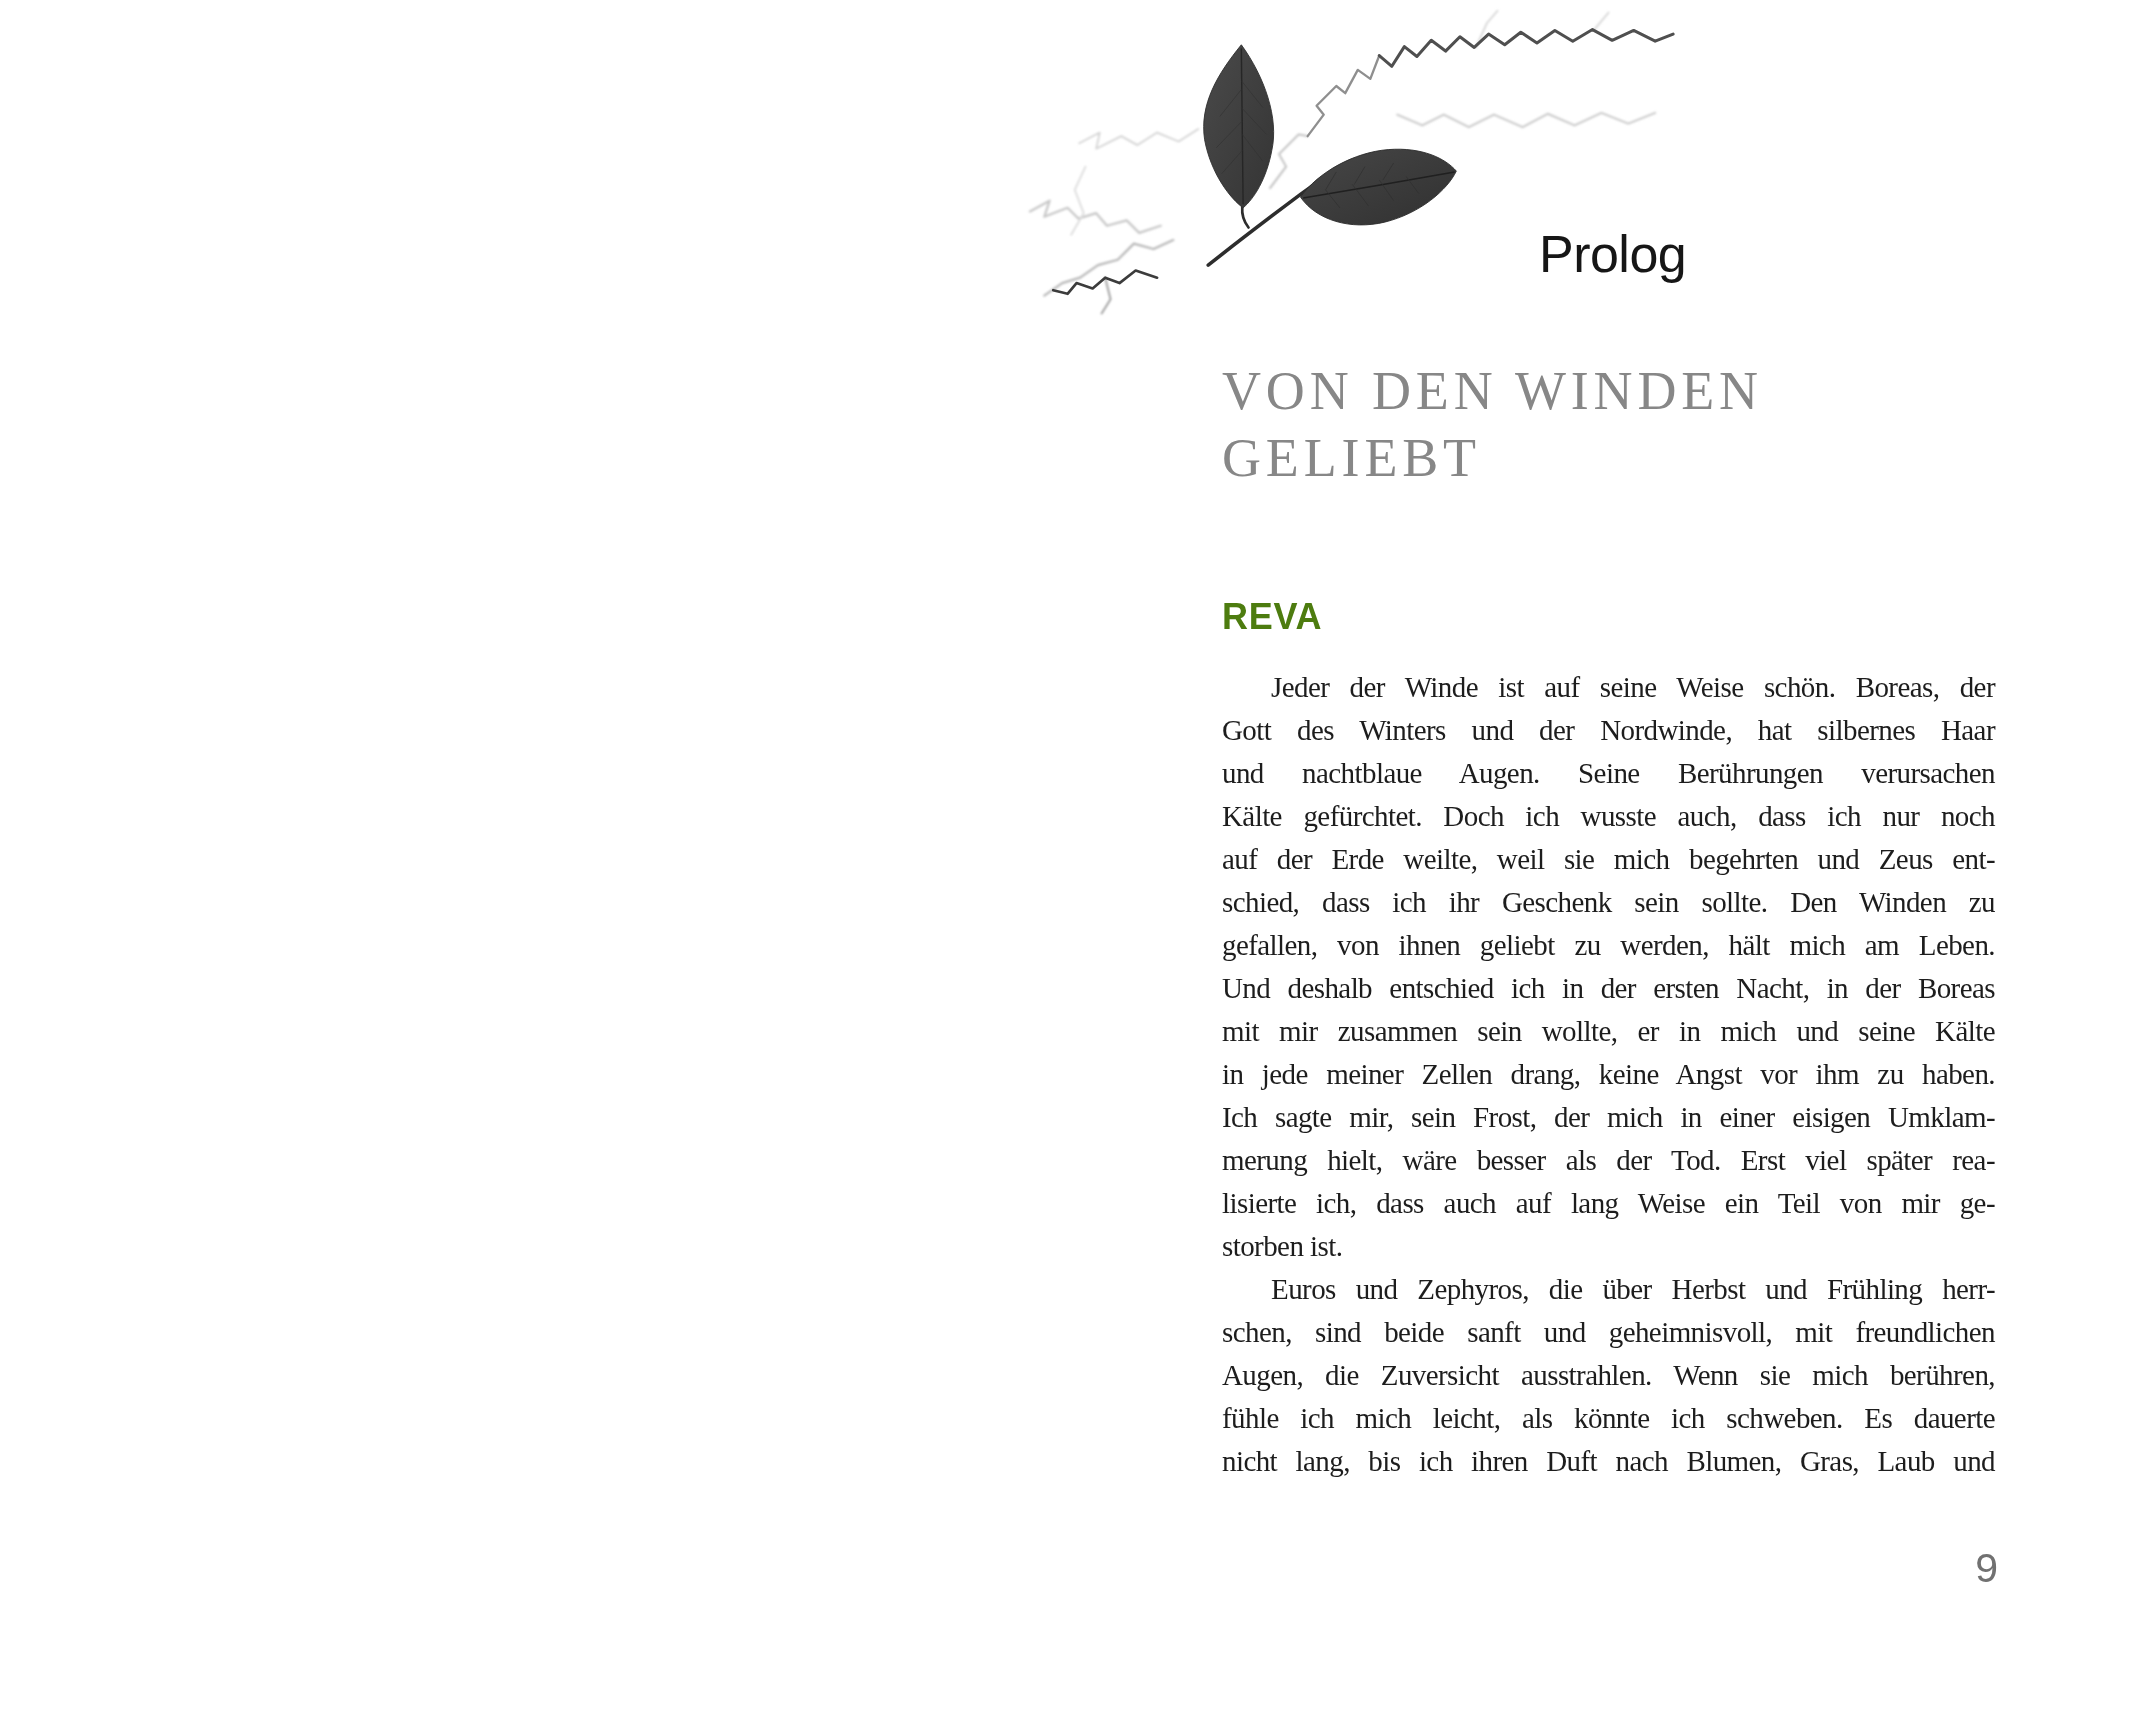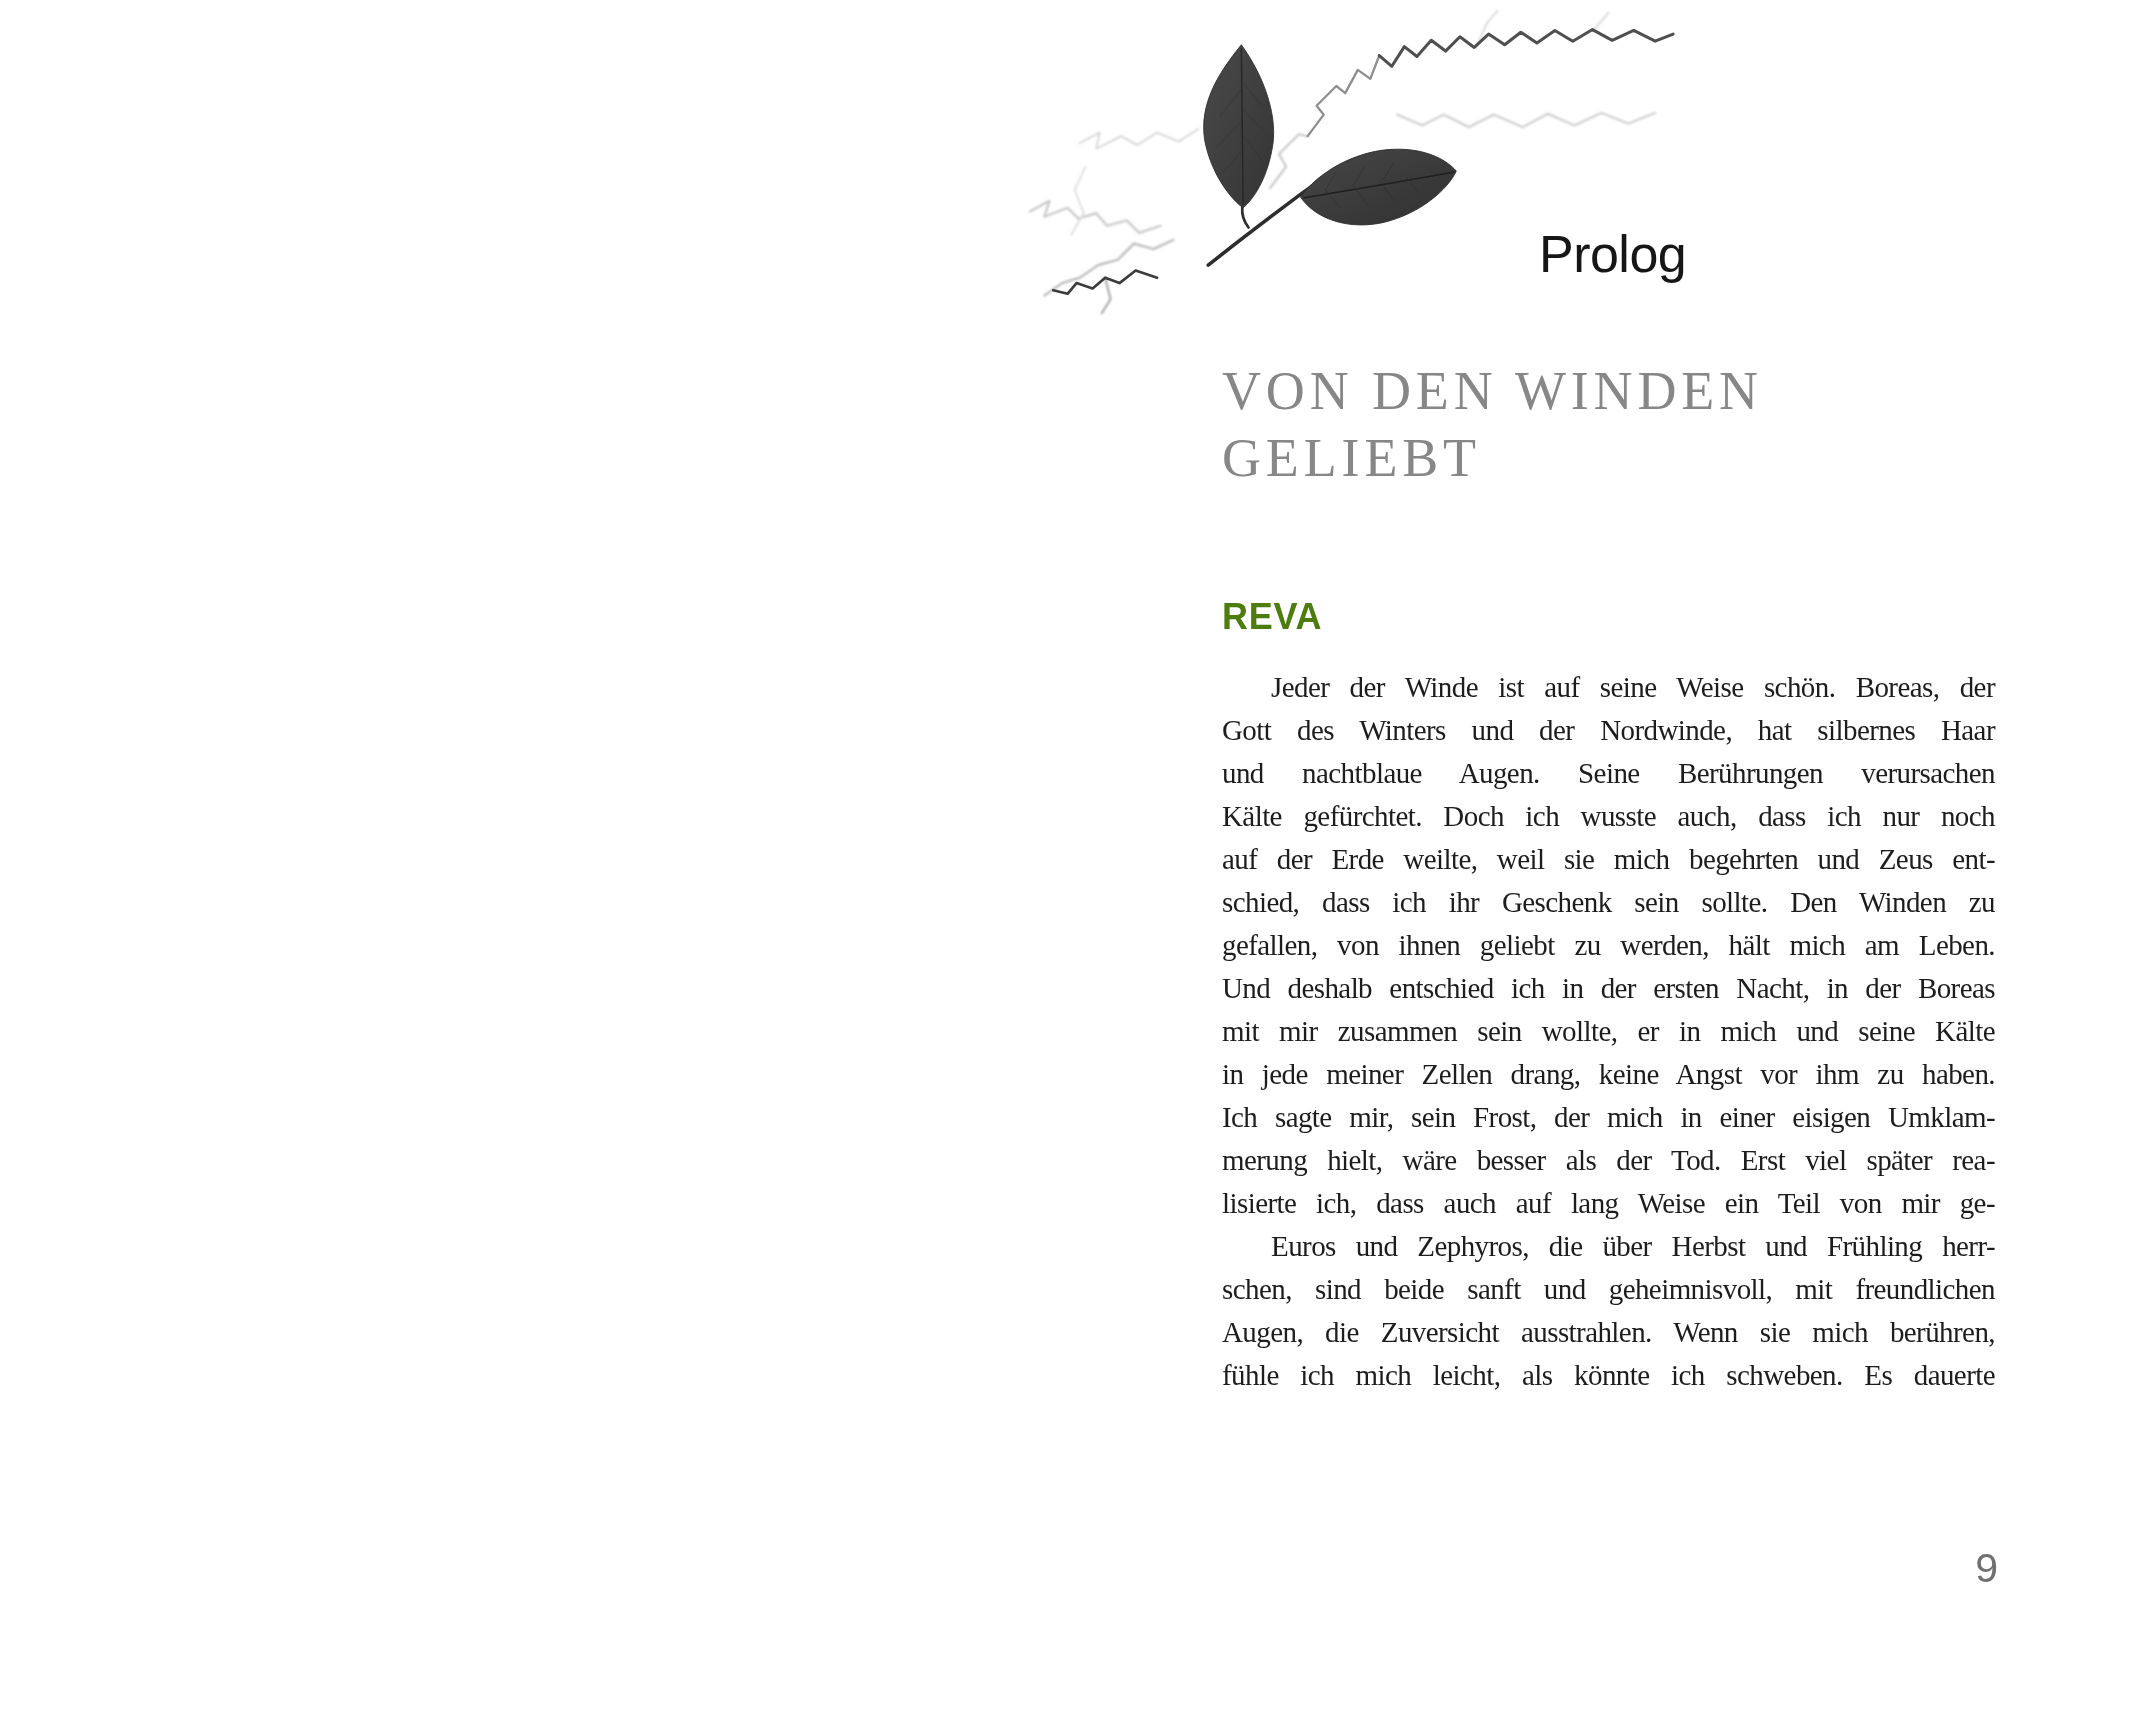--- a/index.html
+++ b/index.html
@@ -193,23 +193,25 @@
         <div class="line">Kälte gefürchtet. Doch ich wusste auch, dass ich nur noch</div>
         <div class="line">auf der Erde weilte, weil sie mich begehrten und Zeus ent-</div>
         <div class="line">schied, dass ich ihr Geschenk sein sollte. Den Winden zu</div>
         <div class="line">gefallen, von ihnen geliebt zu werden, hält mich am Leben.</div>
         <div class="line">Und deshalb entschied ich in der ersten Nacht, in der Boreas</div>
         <div class="line">mit mir zusammen sein wollte, er in mich und seine Kälte</div>
         <div class="line">in jede meiner Zellen drang, keine Angst vor ihm zu haben.</div>
         <div class="line">Ich sagte mir, sein Frost, der mich in einer eisigen Umklam-</div>
         <div class="line">merung hielt, wäre besser als der Tod. Erst viel später rea-</div>
         <div class="line">lisierte ich, dass auch auf lang Weise ein Teil von mir ge-</div>
+        <div class="line nojust">storben ist.</div>
         <div class="line indent">Euros und Zephyros, die über Herbst und Frühling herr-</div>
         <div class="line">schen, sind beide sanft und geheimnisvoll, mit freundlichen</div>
         <div class="line">Augen, die Zuversicht ausstrahlen. Wenn sie mich berühren,</div>
         <div class="line">fühle ich mich leicht, als könnte ich schweben. Es dauerte</div>
+        <div class="line">nicht lang, bis ich ihren Duft nach Blumen, Gras, Laub und</div>
       </div>
   </div>
 
   <div class="page-number">9</div>
 
 </div>
 
 
 </body></html>

